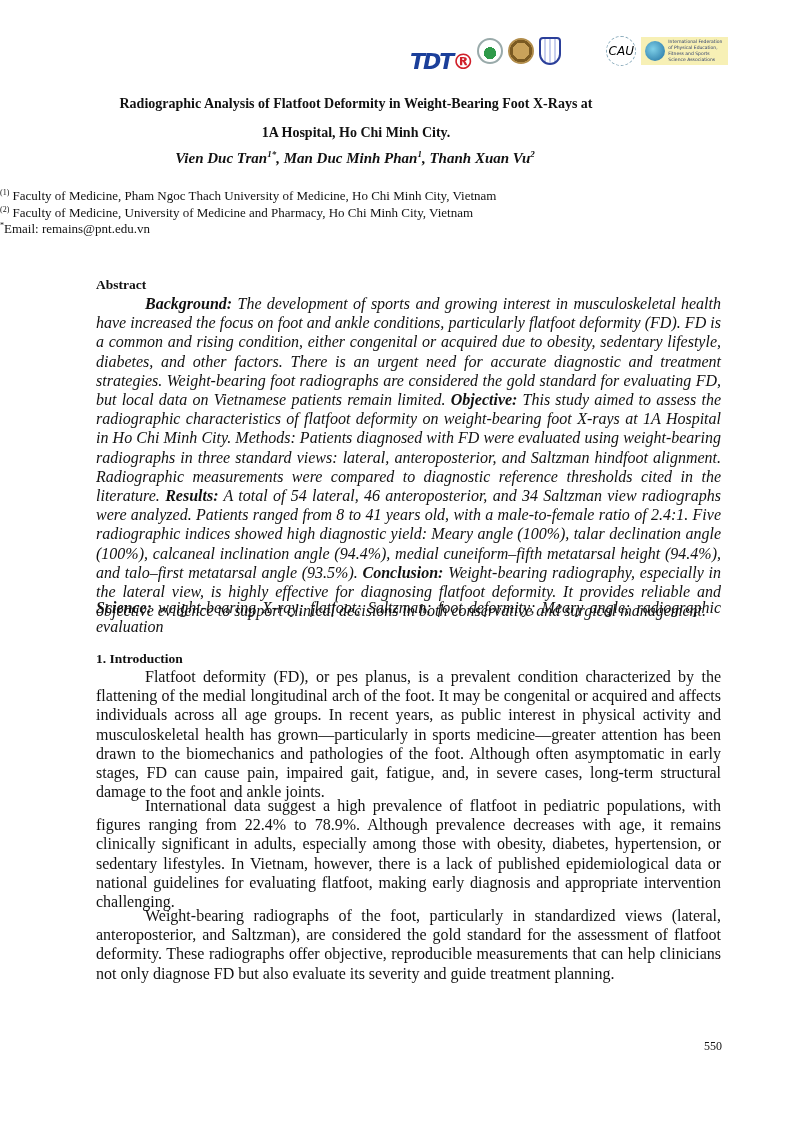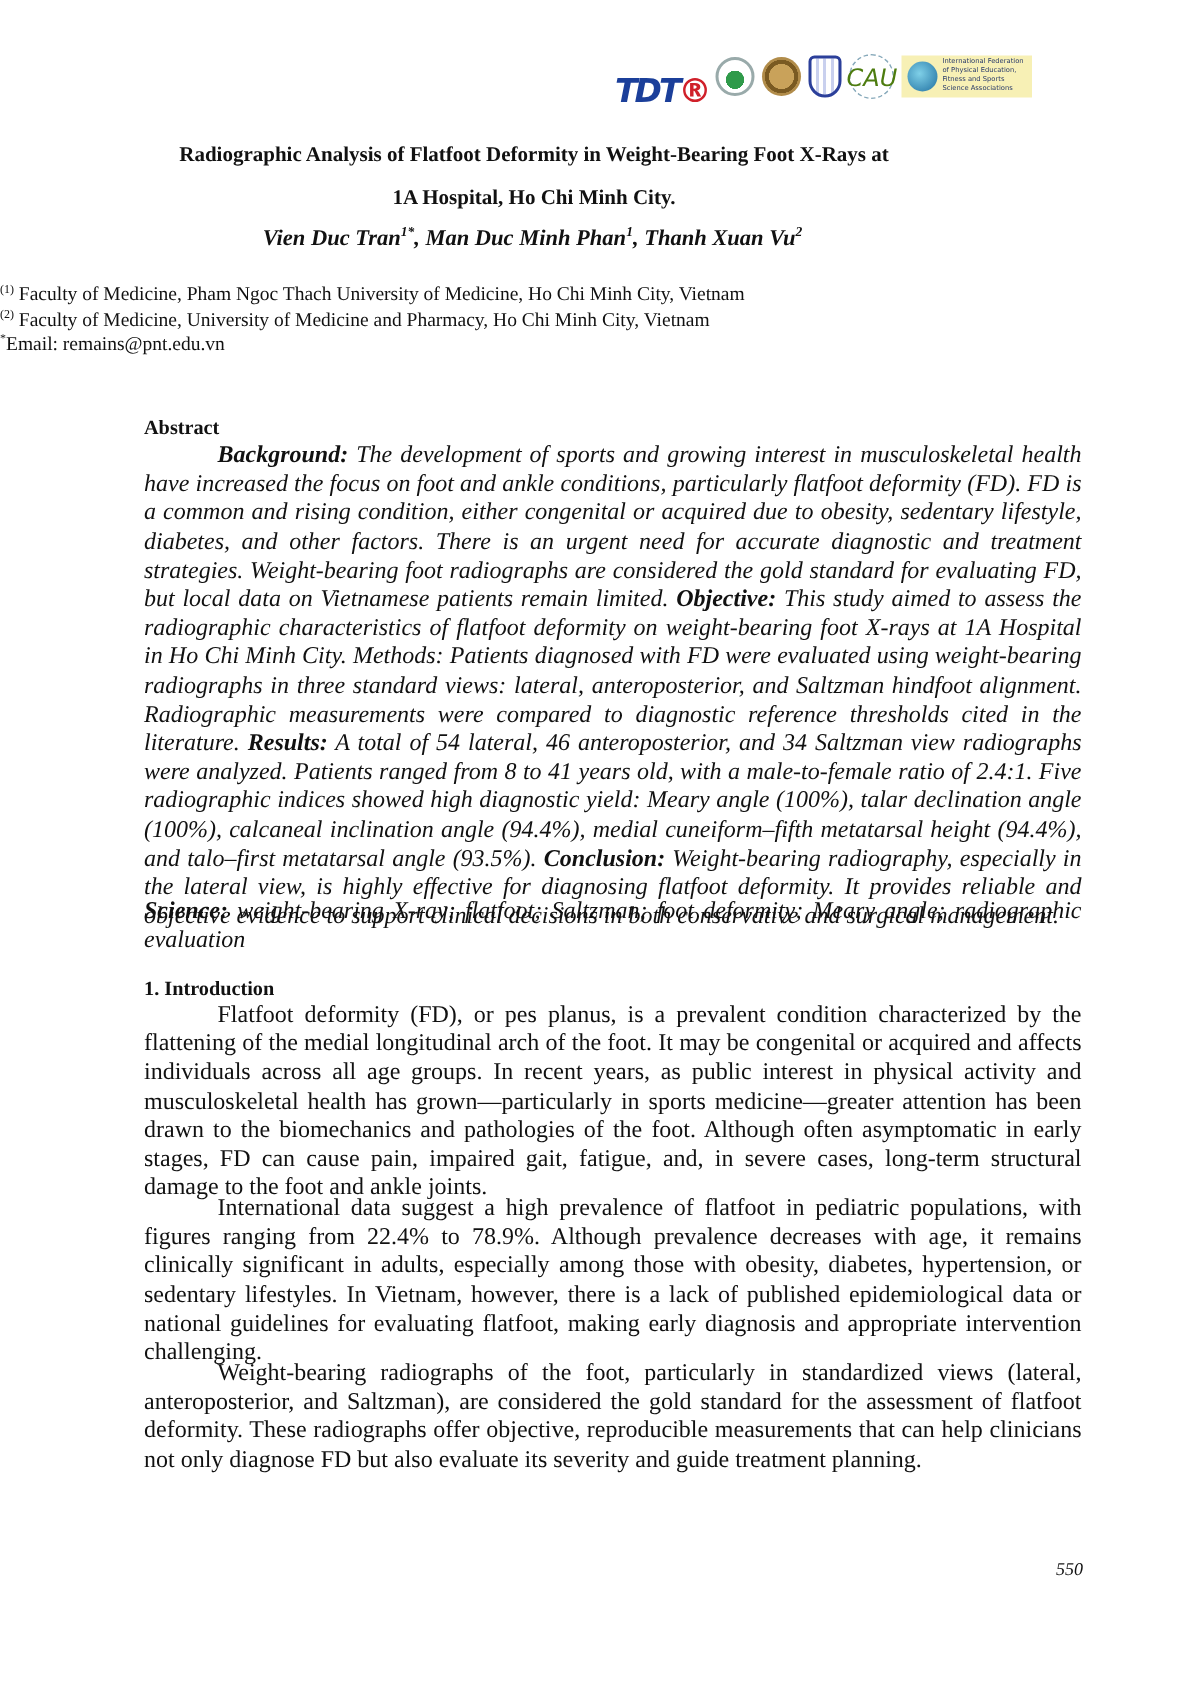--- a/index.html
+++ b/index.html
@@ -14,40 +14,40 @@
   .icss-year { position: absolute; left: 77px; top: -2px; font-family: "DejaVu Sans", sans-serif; font-size: 7px; font-weight: bold; color: #1b5f6a; }
   .icss-line1 { position: absolute; left: 90px; top: 4px; font-family: "DejaVu Sans", sans-serif; font-size: 10.5px; color: #18a0a8; letter-spacing: 0.2px; white-space: nowrap; }
   .icss-line2 { position: absolute; left: 90px; top: 17px; font-family: "DejaVu Sans", sans-serif; font-size: 15px; color: #1789a0; letter-spacing: 0.3px; white-space: nowrap; }
   .partners { position: absolute; left: 262px; top: 4px; height: 34px; display: flex; align-items: center; gap: 5px; }
   .tdt { font-family: "DejaVu Sans", sans-serif; font-weight: bold; font-style: italic; font-size: 22px; color: #1b3f9a; letter-spacing: -2px; margin-top: 20px; }
   .tdt .r { color: #d0202a; }
   .seal { width: 26px; height: 26px; border-radius: 50%; box-sizing: border-box; }
   .seal.green { border: 2px solid #9aa; background: radial-gradient(circle at 50% 60%, #2f9a4a 0 35%, #fff 36%); }
   .seal.gold { background: radial-gradient(circle, #c9a25a 0 45%, #7a5a22 46% 60%, #b18c4a 61%); }
   .shield { width: 22px; height: 28px; border: 2px solid #2b3f9a; border-radius: 4px 4px 11px 11px; box-sizing: border-box; background: repeating-linear-gradient(90deg, #fff 0 3px, #c9d0ee 3px 5px); }
-  .cau { font-family: "DejaVu Sans", sans-serif; font-style: italic; font-size: 16px; color: #4d7c0f; border: 1px dashed #8ab; border-radius: 50%; width: 30px; height: 30px; display: flex; align-items: center; justify-content: center; box-sizing: border-box; }
+  .cau { font-family: "DejaVu Sans", sans-serif; font-style: italic; font-size: 12px; color: #000000; border: 1px dashed #8ab; border-radius: 50%; width: 30px; height: 30px; display: flex; align-items: center; justify-content: center; box-sizing: border-box; margin-left: 40px; }
   .ifpe { display: flex; align-items: center; gap: 3px; background: #f7f0b5; padding: 2px 4px; height: 28px; box-sizing: border-box; }
   .ifpe-globe { width: 20px; height: 20px; border-radius: 50%; background: radial-gradient(circle at 40% 40%, #7fd0e8, #1f6fa0); }
   .ifpe-text { font-family: "DejaVu Sans", sans-serif; font-size: 4.5px; line-height: 6px; color: #2a3b6a; width: 56px; }
 
   .title { position: absolute; left: 0; width: 712px; text-align: center; font-weight: bold; font-size: 14px; }
   .t1 { top: 96px; }
   .t2 { top: 125px; }
   .authors { position: absolute; top: 149px; left: 0; width: 710px; text-align: center; font-weight: bold; font-style: italic; font-size: 15px; }
   .authors sup { font-size: 9px; }
   .aff { position: absolute; left: 0; width: 642px; text-align: left; font-size: 13px; }
   .aff sup { font-size: 8px; }
   .a1 { top: 188px; } .a2 { top: 205px; } .a3 { top: 221px; }
 
   .sec-head { position: absolute; left: 96px; font-weight: bold; font-size: 13.5px; }
   .para { position: absolute; left: 96px; width: 625px; font-size: 16px; line-height: 19.2px; text-align: justify; }
   .para .indent { display: inline-block; width: 49px; }
   .italic { font-style: italic; }
   .bi { font-weight: bold; font-style: italic; }
-  .page-num { position: absolute; top: 1039px; left: 700px; width: 22px; text-align: right; font-size: 12px; font-style: italic; }
+  .page-num { position: absolute; top: 1039px; left: 700px; width: 22px; text-align: right; font-size: 12px; }
 </style>
 </head>
 <body>
 
 <div class="header">
   <div class="partners">
     <div class="tdt"><span>TDT</span><span class="r">®</span></div>
     <div class="seal green"></div>
     <div class="seal gold"></div>
     <div class="shield"></div>

